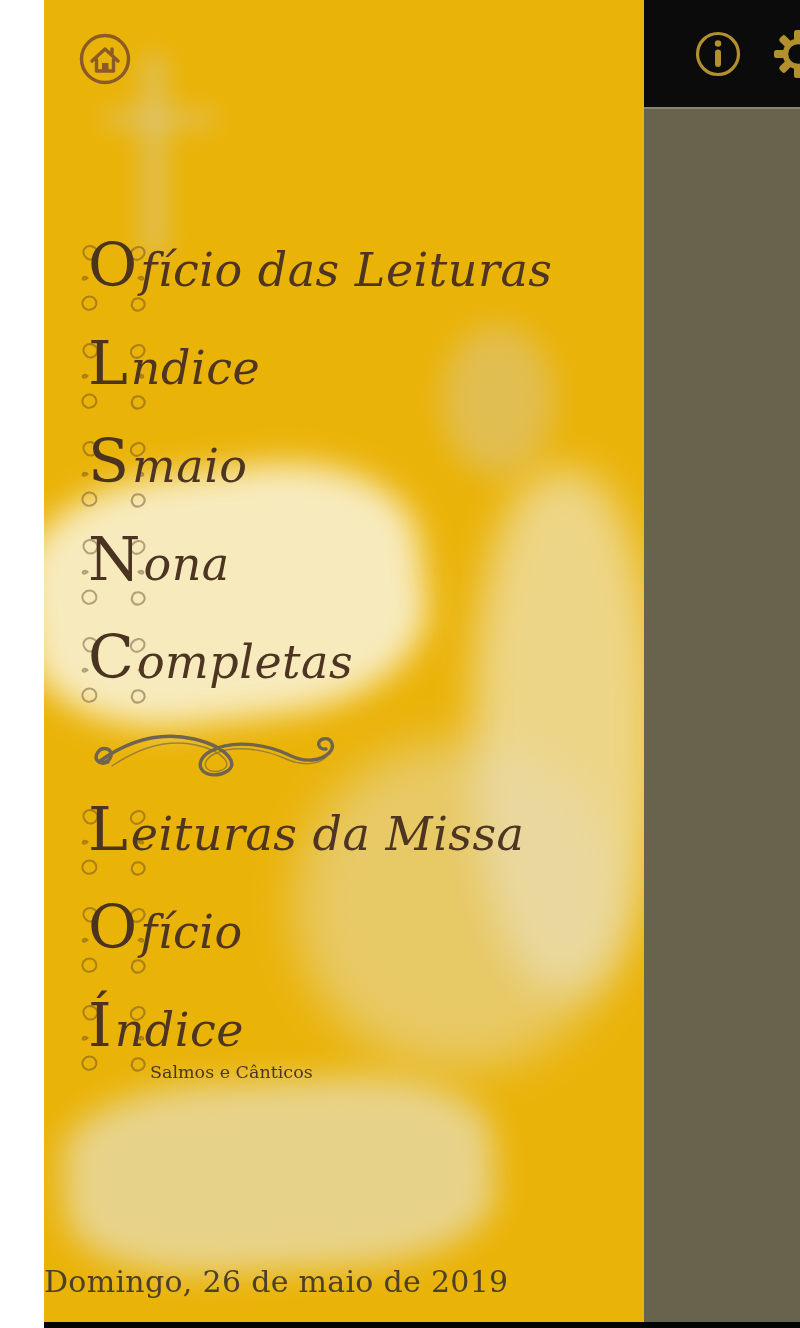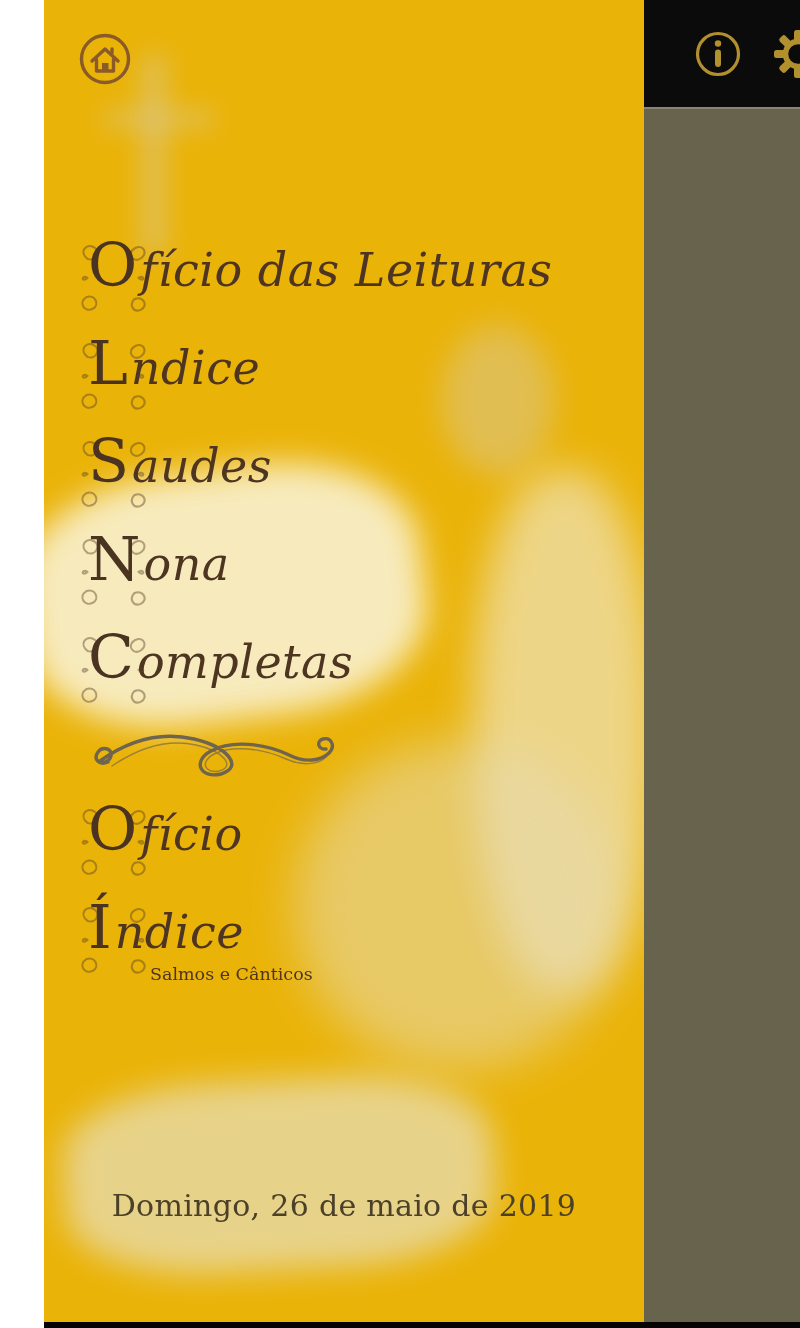--- a/index.html
+++ b/index.html
@@ -49,21 +49,21 @@
     position:absolute; left:62px; bottom:1px; line-height:1;
     font-size:17.5px; color:#4e3522; z-index:2;
   }
 
   
   .divider{height:74px; display:flex; align-items:center;}
   .divider svg{margin-left:4px;}
 
   
   .footer-date{
-    position:absolute; z-index:3; left:0; top:1188px; width:600px; text-align:center;
+    position:absolute; z-index:3; left:0; top:1264px; width:600px; text-align:left;
     font-size:30px; color:#4c4128; letter-spacing:.3px;
   }
   .bottom-bar{position:absolute; z-index:4; left:0; bottom:0; width:800px; height:6px; background:#040404;}
 </style>
 </head>
 <body>
 
 <div class="screen">
 
   <svg width="0" height="0" style="position:absolute" aria-hidden="true">
@@ -154,21 +154,21 @@
     <div class="menu-item">
       <span class="cap-wrap"><svg class="vine">
             <use href="#vine"></use>
           </svg><span class="dropcap">L</span></span><span class="rest">ndice</span>
     </div>
 
 
     <div class="menu-item">
       <span class="cap-wrap"><svg class="vine">
             <use href="#vine"></use>
-          </svg><span class="dropcap">S</span></span><span class="rest">audes</span>
+          </svg><span class="dropcap">S</span></span><span class="rest">maio</span>
     </div>
 
     <div class="menu-item">
       <span class="cap-wrap"><svg class="vine">
             <use href="#vine"></use>
           </svg><span class="dropcap">N</span></span><span class="rest">ona</span>
     </div>
 
 
     <div class="menu-item">
@@ -179,20 +179,25 @@
 
     <div class="divider">
       <svg width="252" height="60" viewBox="0 0 252 60">
         <g fill="none" stroke="#6e6450" stroke-linecap="round">
           <path stroke-width="3.4" d="M16 41 C7 45 1 38 6 31 C10 25 20 27 19 35 C18 40 11 43 8 40 C40 17 72 11 102 18 C136 26 152 46 129 53 C108 58 100 40 119 30 C139 19 172 22 197 34 C213 42 229 40 237 32 C244 25 239 16 231 18 C224 20 226 29 234 28"></path>
           <path stroke-width="1.4" opacity=".65" d="M20 45 C48 26 76 18 104 24 C132 30 144 46 127 50 C112 53 108 40 122 33 C140 24 170 27 194 38 C210 45 226 44 234 36"></path>
         </g>
       </svg>
     </div>
 
+    <div class="menu-item">
+      <span class="cap-wrap"><svg class="vine">
+            <use href="#vine"></use>
+          </svg><span class="dropcap">L</span></span><span class="rest">eituras da Missa</span>
+    </div>
 
     <div class="menu-item">
       <span class="cap-wrap"><svg class="vine">
             <use href="#vine"></use>
           </svg><span class="dropcap">O</span></span><span class="rest">fício</span>
     </div>
 
     <div class="menu-item">
       <span class="cap-wrap"><svg class="vine">
             <use href="#vine"></use>

